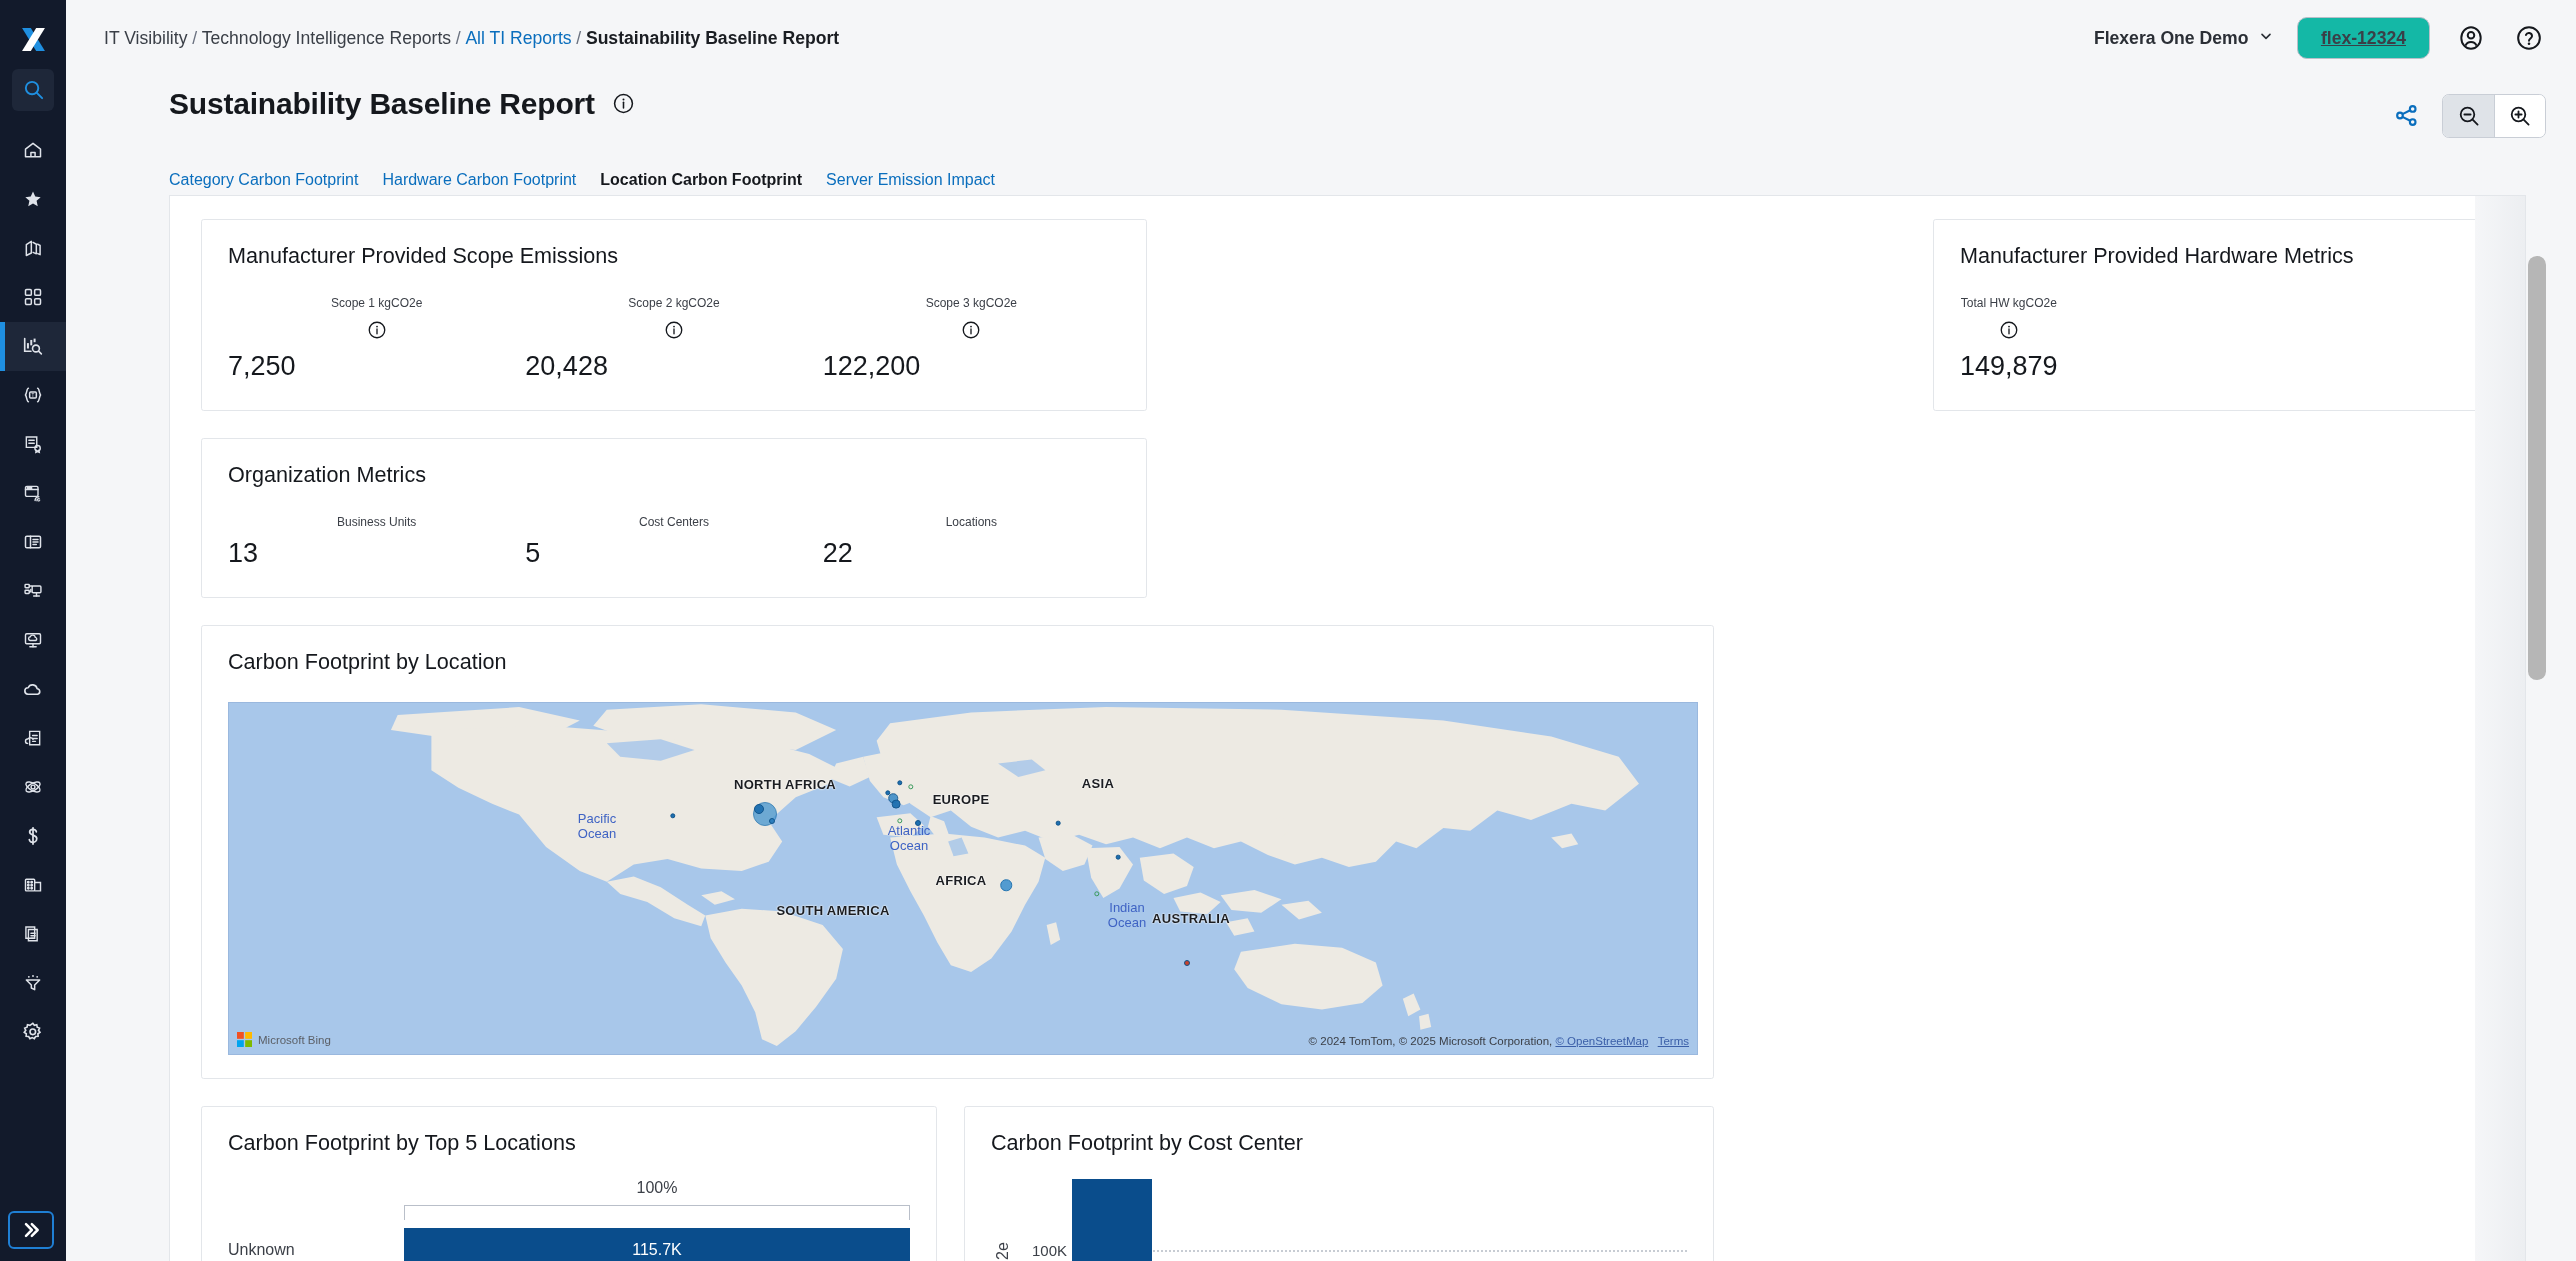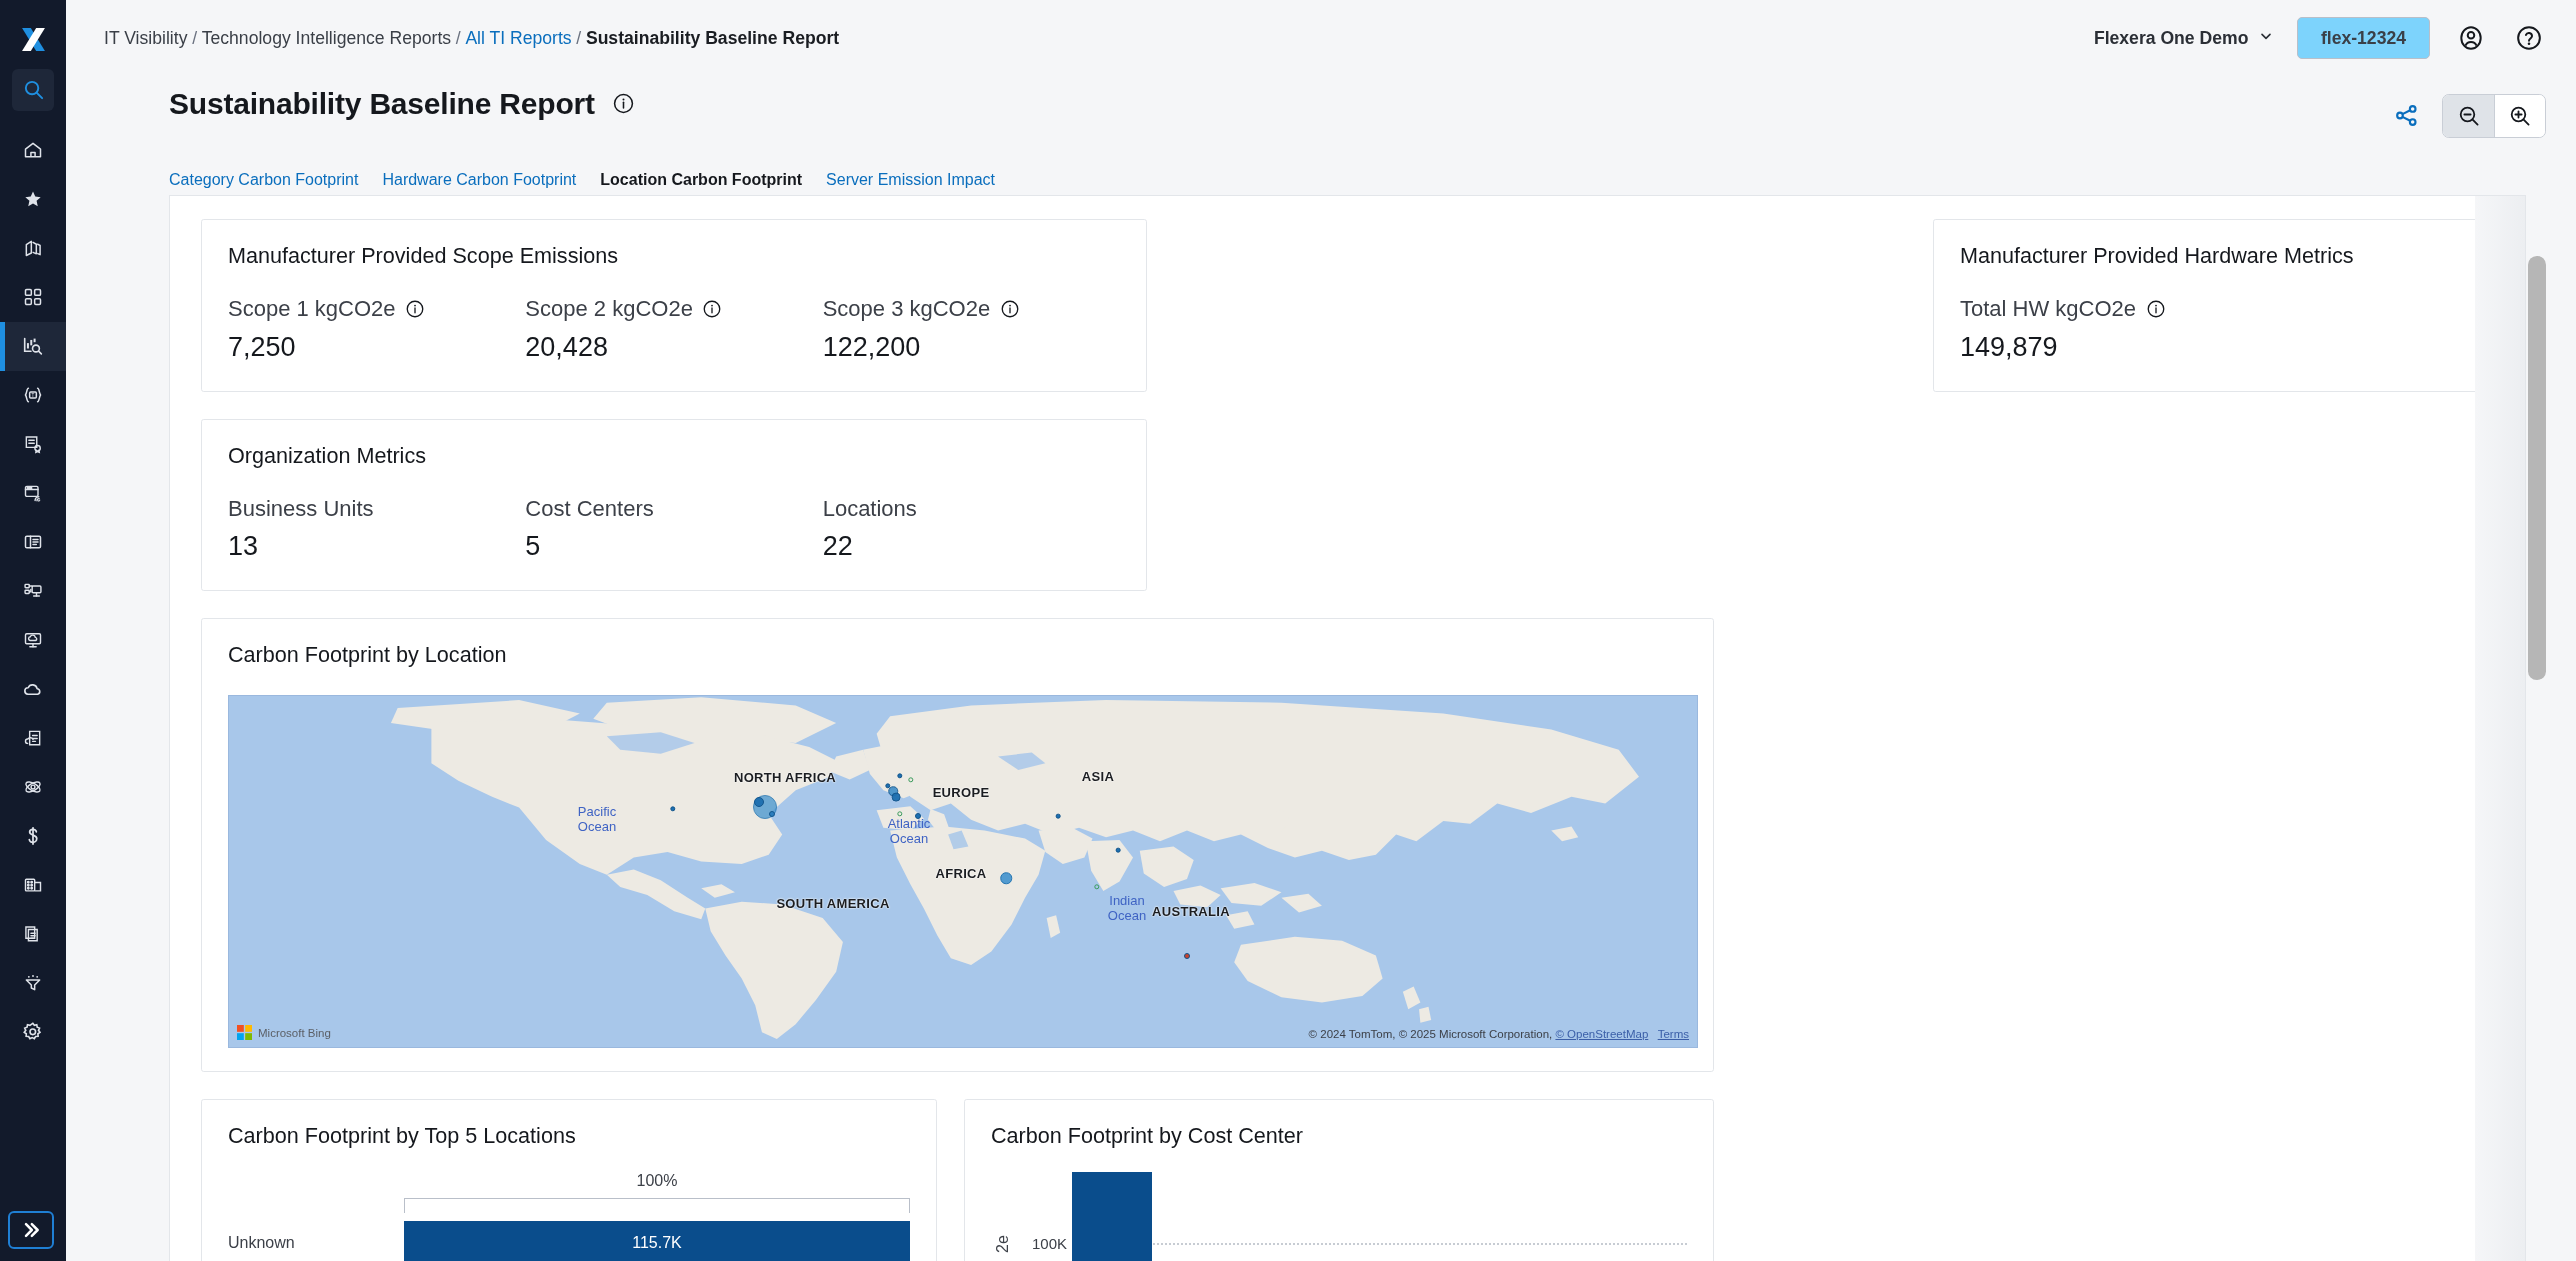--- a/index.html
+++ b/index.html
@@ -53,22 +53,22 @@
   }
   .breadcrumb { font-size: 17.6px; color: #2b2f36; white-space: nowrap; }
   .breadcrumb .sep { color: #6b7280; margin: 0 4.7px; }
   .breadcrumb .crumb { color: #3a3f47; }
   .breadcrumb .link { color: #0a6ebd; cursor: pointer; }
   .breadcrumb .current { color: #1a1d22; font-weight: 700; }
 
   .topright { display: flex; align-items: center; gap: 23px; }
   .tenant { display:flex; align-items:flex-start; gap: 9.5px; font-size: 17.6px; color:#2b2f36; font-weight:600; cursor:pointer; }
   .orgbtn {
-    border: 1.4px solid #b9bfc9; border-radius: 5px; background: #7dd3fc;
-    padding: 9.5px 23px; font-size: 17.6px; font-weight: 700; color:#3a3f47; cursor:pointer;
+    border: 1.4px solid #b9bfc9; border-radius: 10px; background: #14b8a6;
+    padding: 9.5px 23px; font-size: 17.6px; font-weight: 700; color:#3a3f47; cursor:pointer;text-decoration:underline;
   }
   .icon-btn { width: 35px; height: 35px; display:flex; align-items:center; justify-content:center; cursor:pointer; }
 
   
   .pagehead {
     padding: 10.8px 30px 0 103px;
     display:flex; align-items:flex-start; justify-content:space-between;
   }
   .title-wrap { display:flex; align-items:center; gap: 17.6px; }
   .page-title { font-size: 30px; font-weight: 700; color:#15181d; letter-spacing: -0.2px; }
@@ -95,21 +95,21 @@
     position: absolute; left: 103px; top: 195px; right: 50px; bottom: 0;
     background:#fff; border:1.4px solid #e3e6ea; border-bottom:none; overflow:hidden;
   }
   .panel-inner { padding: 23px 31px 0 31px; position:relative; }
 
   .cards-row { display:flex; gap: 27px; justify-content: space-between; }
   .card { border:1.4px solid #e3e6ea; border-radius:2.7px; background:#fff; padding: 23px 26px 28px 26px; }
   .card-title { font-size: 21.6px; color:#15181d; font-weight:400; margin-bottom: 27px; }
   .metrics { display:flex; }
   .metric { min-width: 0; }
-  .metric-label { font-size: 22px; color:#3c4048; display:flex; align-items:center; gap:8px; white-space:nowrap;}
+  .metric-label { font-size: 12px; color:#3c4048; display:flex; align-items:center; gap:8px; white-space:nowrap;flex-direction:column;}
   .metric-value { font-size: 27px; color:#15181d; margin-top: 9.5px; font-weight:400;}
   .info-i { width:23px; height:23px; display:inline-flex; align-items:center; justify-content:center; cursor:pointer; flex:0 0 23px;}
 
   .card-scope { width: 946px; }
   .card-scope .metric { width: 304px; }
   .card-hw { width: 561px; }
   .card-org { width: 946px; margin-top: 27px; }
   .card-org .metric { width: 304px; }
 
   

